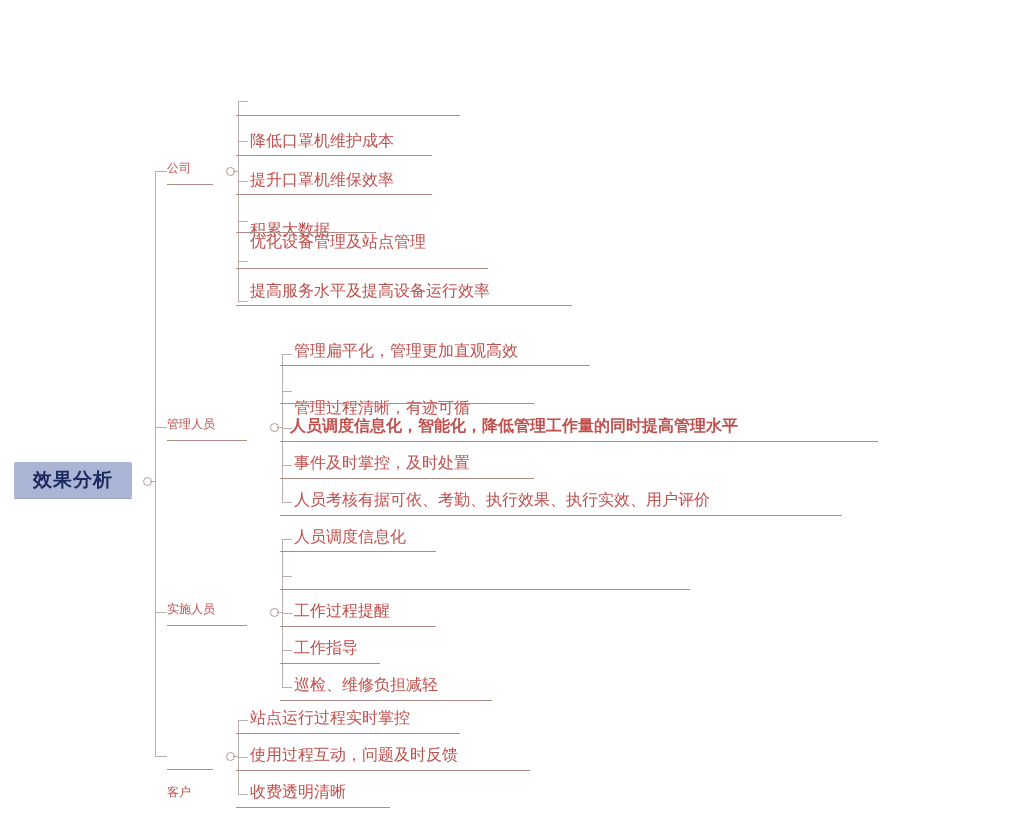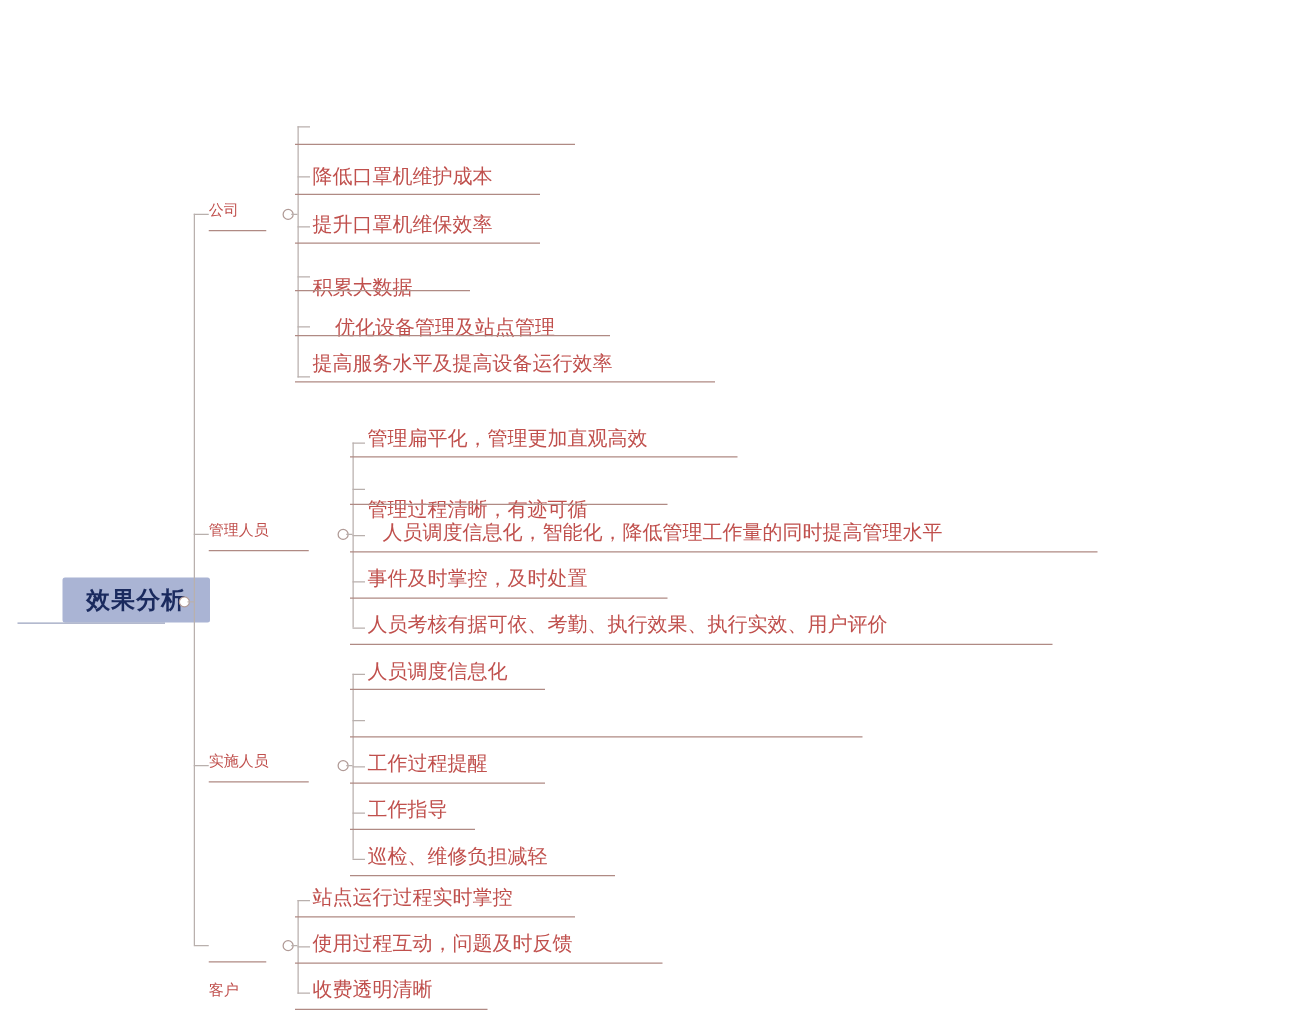--- a/index.html
+++ b/index.html
@@ -32,21 +32,20 @@
     height: 36px;
     background: #aab4d4;
     color: #1a2a5e;
     font-size: 19px;
     font-weight: bold;
     display: flex;
     align-items: center;
     justify-content: center;
     border-radius: 2px;
     letter-spacing: 1px;
-    margin-left: 36px;
   }
 
   
   .branch-label {
     position: absolute;
     font-size: 12px;
     color: #c0504d;
     white-space: nowrap;
     padding-bottom: 2px;
   }
@@ -125,21 +124,21 @@
 
   <div class="hline" style="left:238px; top:181px; width:10px;"></div>
   <div class="leaf-label" style="left:248px; top:170px;">提升口罩机维保效率</div>
   <div class="uline" style="left:236px; top:194px; width:196px;"></div>
 
   <div class="hline" style="left:238px; top:221px; width:10px;"></div>
   <div class="leaf-label" style="left:248px; top:220px;font-family:Liberation Serif, serif;">积累大数据</div>
   <div class="uline" style="left:236px; top:232px; width:140px;"></div>
 
   <div class="hline" style="left:238px; top:261px; width:10px;"></div>
-  <div class="leaf-label" style="left:248px; top:252px;margin-left:18px;">优化设备管理及站点管理</div>
+  <div class="leaf-label" style="left:248px; top:232px;">优化设备管理及站点管理</div>
   <div class="uline" style="left:236px; top:268px; width:252px;"></div>
 
   <div class="hline" style="left:238px; top:301px; width:10px;"></div>
   <div class="leaf-label" style="left:248px; top:281px;">提高服务水平及提高设备运行效率</div>
   <div class="uline" style="left:236px; top:305px; width:336px;"></div>
 
   <div class="hline" style="left:155px; top:427px; width:12px;"></div>
   <div class="branch-label" style="left:167px; top:416px;">管理人员</div>
   <div class="uline" style="left:167px; top:440px; width:80px;"></div>
   <div class="node-dot" style="left:270px; top:423px;"></div>
@@ -149,21 +148,21 @@
 
   <div class="hline" style="left:282px; top:354px; width:10px;"></div>
   <div class="leaf-label" style="left:292px; top:341px;">管理扁平化，管理更加直观高效</div>
   <div class="uline" style="left:280px; top:365px; width:310px;"></div>
 
   <div class="hline" style="left:282px; top:391px; width:10px;"></div>
   <div class="leaf-label" style="left:292px; top:379px;margin-top:19px;">管理过程清晰，有迹可循</div>
   <div class="uline" style="left:280px; top:403px; width:254px;"></div>
 
   <div class="hline" style="left:282px; top:428px; width:10px;"></div>
-  <div class="leaf-label" style="left:304px; top:416px;">人员调度信息化，智能化，降低管理工作量的同时提高管理水平</div>
+  <div class="leaf-label" style="left:288px; top:416px;font-weight:bold;">人员调度信息化，智能化，降低管理工作量的同时提高管理水平</div>
   <div class="uline" style="left:280px; top:441px; width:598px;"></div>
 
   <div class="hline" style="left:282px; top:465px; width:10px;"></div>
   <div class="leaf-label" style="left:292px; top:453px;">事件及时掌控，及时处置</div>
   <div class="uline" style="left:280px; top:478px; width:254px;"></div>
 
   <div class="hline" style="left:282px; top:502px; width:10px;"></div>
   <div class="leaf-label" style="left:292px; top:490px;">人员考核有据可依、考勤、执行效果、执行实效、用户评价</div>
   <div class="uline" style="left:280px; top:515px; width:562px;"></div>
 

